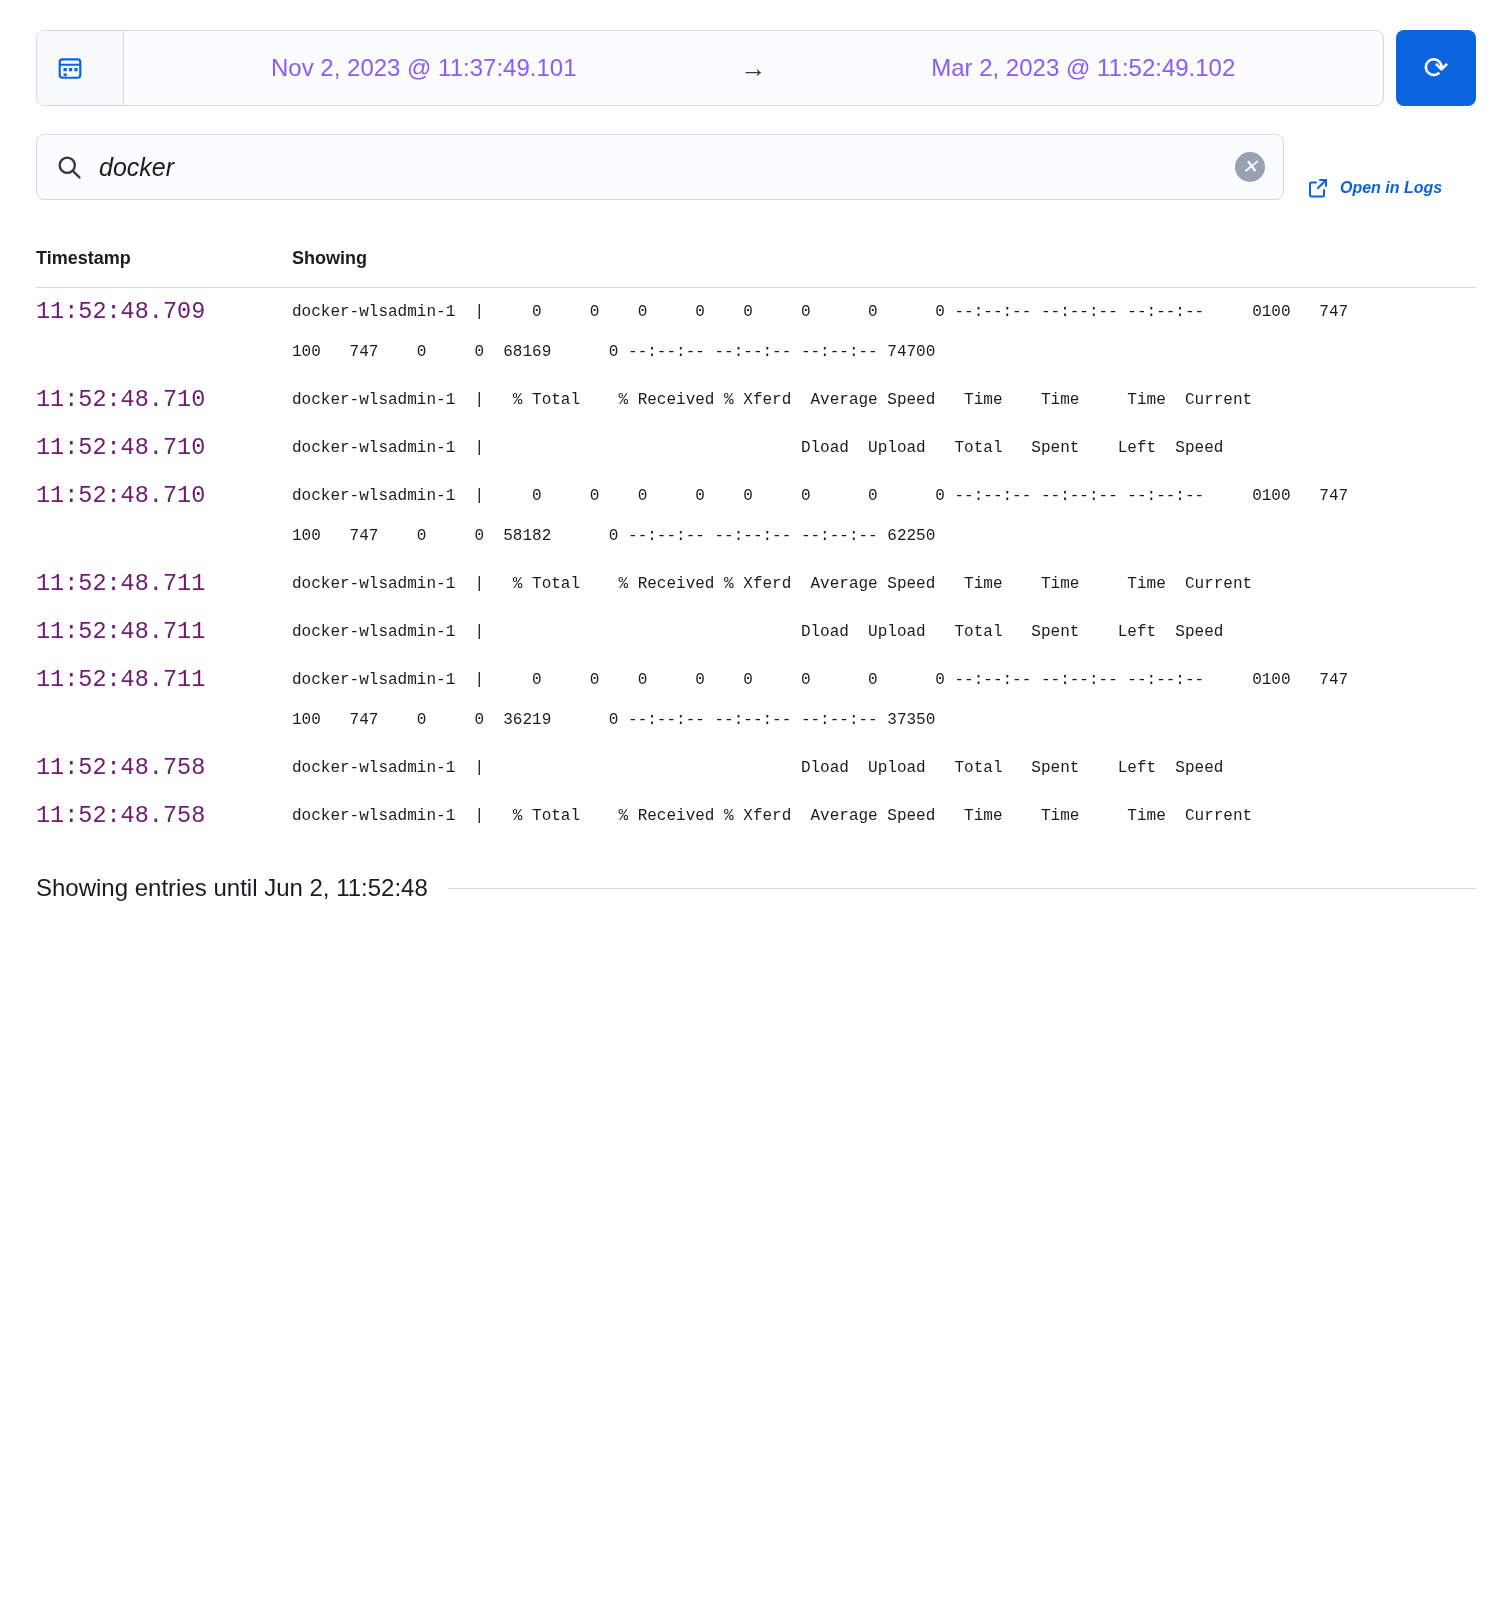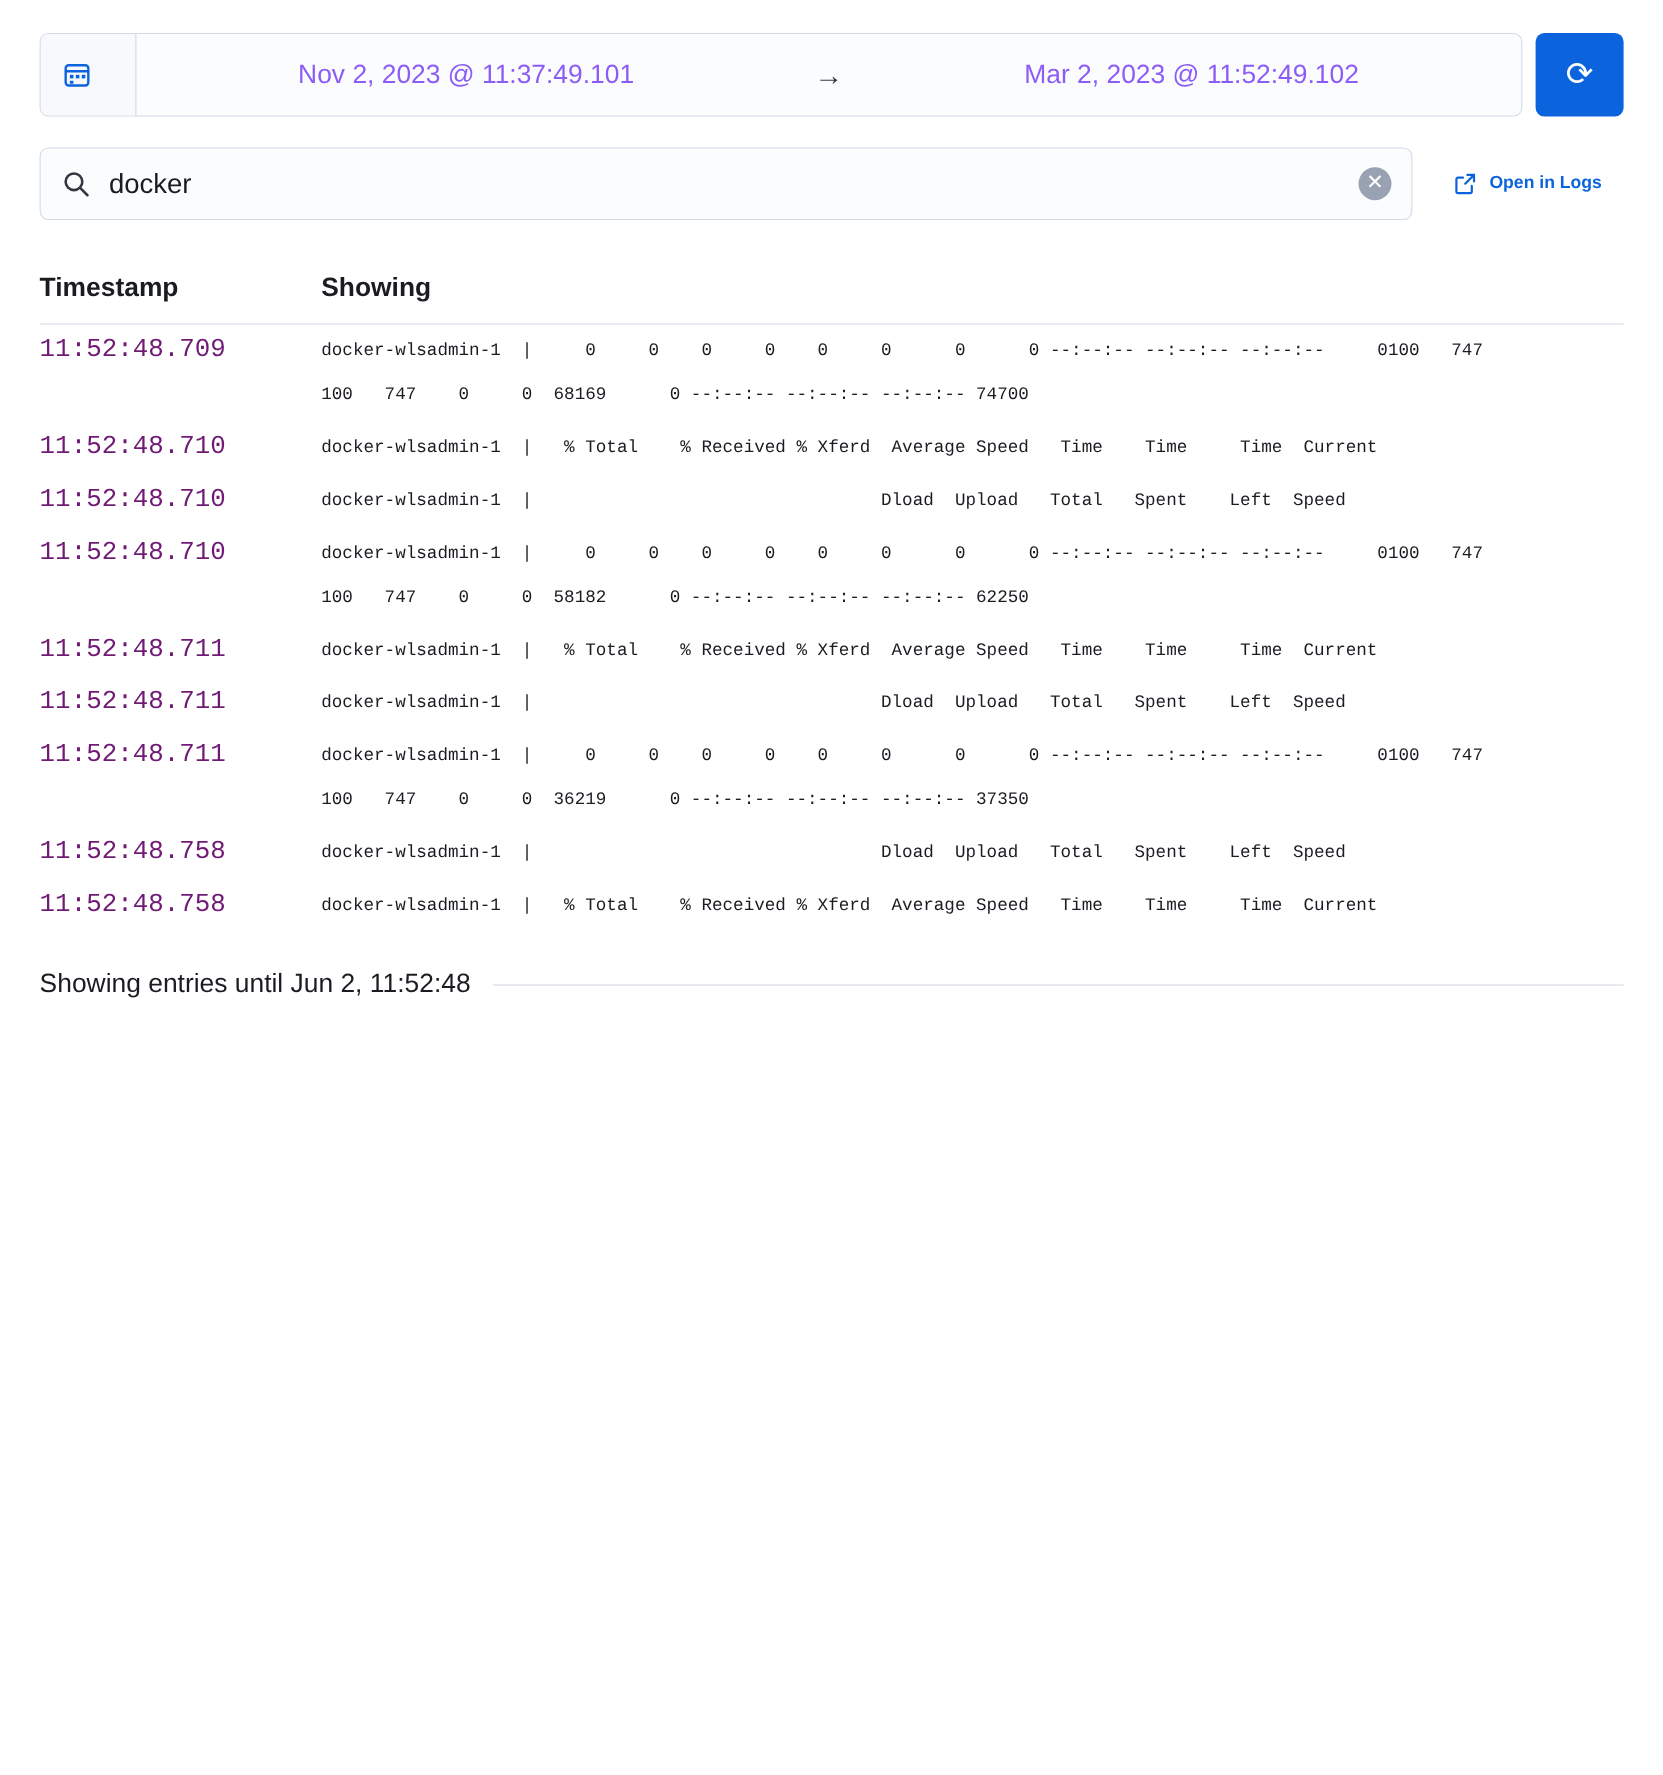--- a/index.html
+++ b/index.html
@@ -87,23 +87,24 @@
   }
   .refresh-glyph {
     color: #ffffff;
     font-size: 30px;
     line-height: 1;
   }
 
   
   .searchrow {
     display: flex;
-    align-items: center;
+    align-items: flex-end;
     margin-top: 28px;
-    gap: 36px;
+    gap: 22px;
+    font-style: italic;
   }
   .searchbox {
     flex: 1;
     height: 66px;
     border: 1px solid #d3dae6;
     border-radius: 8px;
     background: #fbfcfd;
     display: flex;
     align-items: center;
     padding: 0 18px;
@@ -146,21 +147,21 @@
   
   .table {
     margin-top: 48px;
   }
   .thead {
     display: flex;
     border-bottom: 1px solid #d3dae6;
     padding-bottom: 18px;
   }
   .th {
-    font-size: 24px;
+    font-size: 18px;
     font-weight: bold;
     color: #1a1c21;
   }
   .col-ts { width: 256px; flex: 0 0 256px; }
   .col-msg { flex: 1; }
 
   .row {
     display: flex;
     padding: 4px 0 4px 0;
   }

